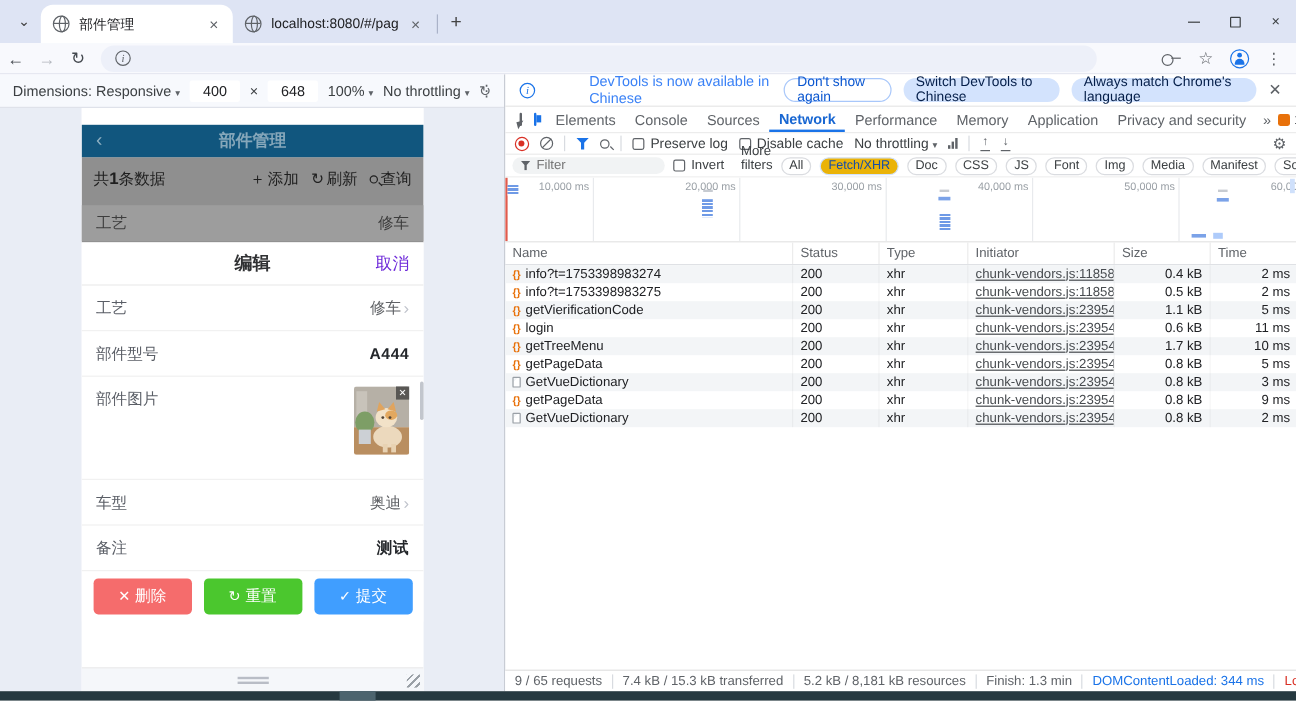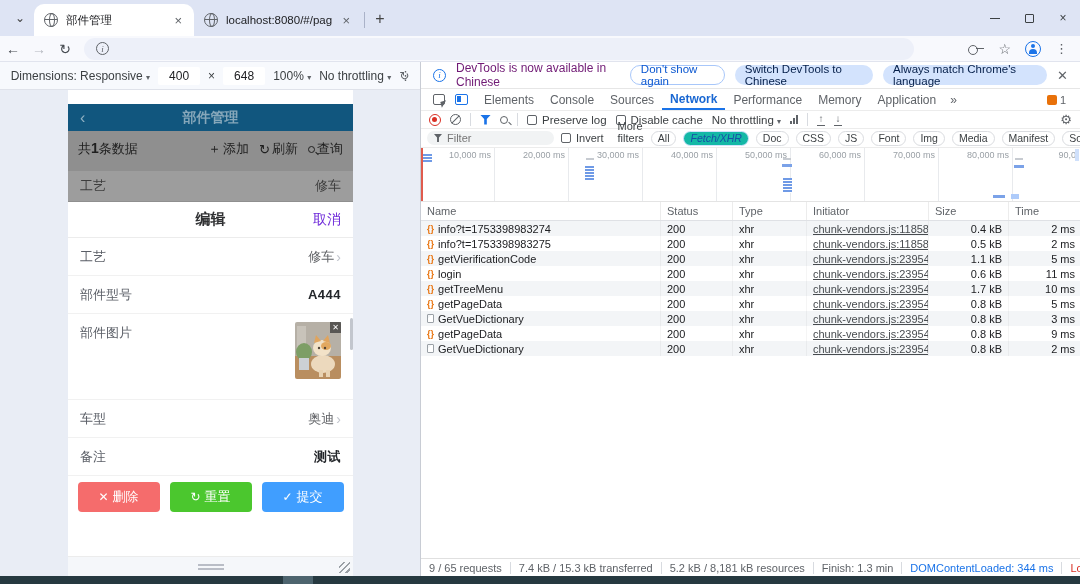--- a/index.html
+++ b/index.html
@@ -84,21 +84,21 @@
   .btn-reset { background:#4bc72e; }
   .btn-submit { background:#409eff; }
   .vp-bottom { position:absolute; left:0; bottom:0; width:285px; height:20px; background:#f5f7fa; border-top:1px solid #ececec; }
   .drag-handle { position:absolute; left:50%; top:7px; width:26px; transform:translateX(-50%); border-top:2px solid #b9bdc6; border-bottom:2px solid #b9bdc6; height:6px; }
   .resize-corner { position:absolute; right:3px; top:5px; width:11px; height:11px; background:repeating-linear-gradient(135deg, transparent 0 3px, #9aa0a6 3px 4.5px); }
   .vp-scroll { position:absolute; left:350px; top:228px; width:3px; height:32px; background:#c2c6cd; border-radius:2px; }
 
   
   .devtools { position:absolute; left:420px; top:62px; width:660px; height:514px; background:#fff; border-left:1px solid #c8ccd4; }
   .infobar { height:27px; display:flex; align-items:center; gap:10px; padding:0 12px; border-bottom:1px solid #e6e6e6; }
-  .infobar .msg { color:#701a75; font-size:12px; }
+  .infobar .msg { color:#3b82f6; font-size:12px;margin-left:35px; }
   .pill { height:20px; border-radius:11px; display:flex; align-items:center; padding:0 10px; font-size:11.5px; }
   .pill.outline { border:1px solid #a8c7fa; color:#0b57d0; }
   .pill.fill { background:#d3e3fd; color:#041e49; }
   .infobar .x { margin-left:auto; color:#5f6368; font-size:13px; }
   .info-circ.blue { border-color:#1a73e8; color:#1a73e8; }
 
   .dtabs { height:21px; display:flex; align-items:center; gap:0; padding:0 6px; }
   .inspect-ico { width:12px; height:11px; border:1.3px solid #5f6368; border-radius:2px; position:relative; margin:0 6px; }
   .inspect-ico::after { content:""; position:absolute; right:-3px; bottom:-3px; border-left:6px solid #5f6368; border-bottom:6px solid transparent; transform:rotate(-15deg); }
   .devmode-ico { width:13px; height:11px; border:1.4px solid #1a73e8; border-radius:2px; position:relative; margin:0 8px 0 4px; }
@@ -126,24 +126,24 @@
   .signal-ico i { width:2px; background:#5f6368; display:block; }
   .arr-io { display:flex; flex-direction:column; align-items:center; line-height:1; color:#5f6368; }
   .arr-io .bar { width:8px; border-top:1.4px solid #5f6368; margin-top:1px; }
   .nettools .gear-right { margin-left:auto; }
 
   .filterbar { height:19px; display:flex; align-items:center; gap:7px; padding:0 6px; border-bottom:1px solid #ececec; font-size:11px; color:#3c4043; }
   .filter-box { width:138px; height:14px; background:#f1f3f4; border-radius:8px; display:flex; align-items:center; gap:5px; padding:0 7px; }
   .filter-box input { border:none; background:transparent; outline:none; font-size:11px; width:100px; color:#202124; font-family:Liberation Sans, sans-serif; }
   .filter-box .funnel-sm { width:8px; height:8px; background:#5f6368; clip-path:polygon(0 0,100% 0,62% 45%,62% 100%,38% 100%,38% 45%); }
   .tpill { height:15px; border:1px solid #dadce0; border-radius:8px; padding:0 6px; display:flex; align-items:center; font-size:10.5px; color:#3c4043; white-space:nowrap; }
-  .tpill.active { background:#14b8a6; border-color:#d3e3fd; color:#174ea6;font-style:italic; }
+  .tpill.active { background:#eab308; border-color:#d3e3fd; color:#174ea6; }
 
   .timeline { position:relative; height:54px; border-bottom:1px solid #e4e4e4; overflow:hidden; background:#fff; }
-  .tl-grid { position:absolute; inset:0; display:flex; }
+  .tl-grid { position:absolute; inset:0; display:flex;gap:48px; }
   .tl-cell { width:74px; border-right:1px solid #e8eaed; flex:none; font-size:9px; color:#9aa0a6; text-align:right; padding:2px 3px 0 0; }
   .tl-cell.last { width:66px; border-right:none; overflow:hidden; }
   .tl-red { position:absolute; left:0; top:0; bottom:0; width:2px; background:#e05b4d; }
   .wf { position:absolute; background:#7ba2e8; }
   .wf.stripe { background:repeating-linear-gradient(180deg,#6f9ae6 0 2px,#fff 2px 3px); }
   .wf.gray { background:#c7cbd1; }
   .wf.light { background:#aecbfa; }
   .tl-scroll { position:absolute; right:1px; top:1px; width:4px; height:12px; background:#cfe0fb; }
 
   .net-table { font-size:11px; }
@@ -349,20 +349,21 @@
     <div class="dtabs">
       <span class="inspect-ico"></span>
       <span class="devmode-ico"></span>
       <span class="dtab">Elements</span>
       <span class="dtab">Console</span>
       <span class="dtab">Sources</span>
       <span class="dtab active">Network</span>
       <span class="dtab">Performance</span>
       <span class="dtab">Memory</span>
       <span class="dtab">Application</span>
+      <span class="dtab">Privacy and security</span>
       <span class="more">»</span>
       <span class="dtabs-right">
         <span class="issue-badge">
             <span class="issue-ico"></span>
             <span>1</span>
           </span>
 
       </span>
     </div>
 

